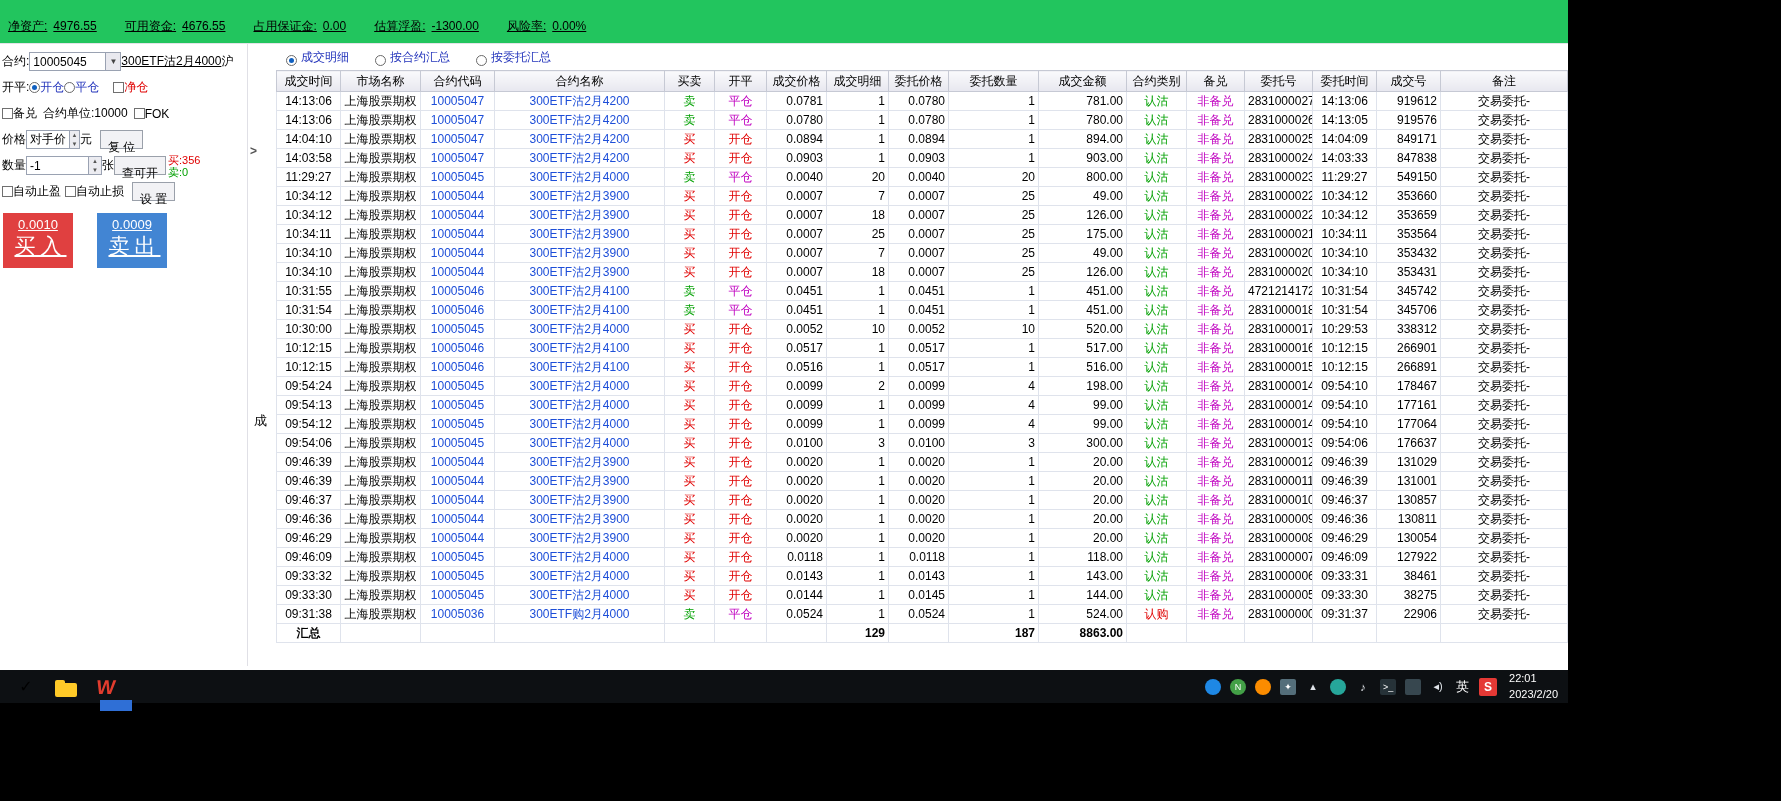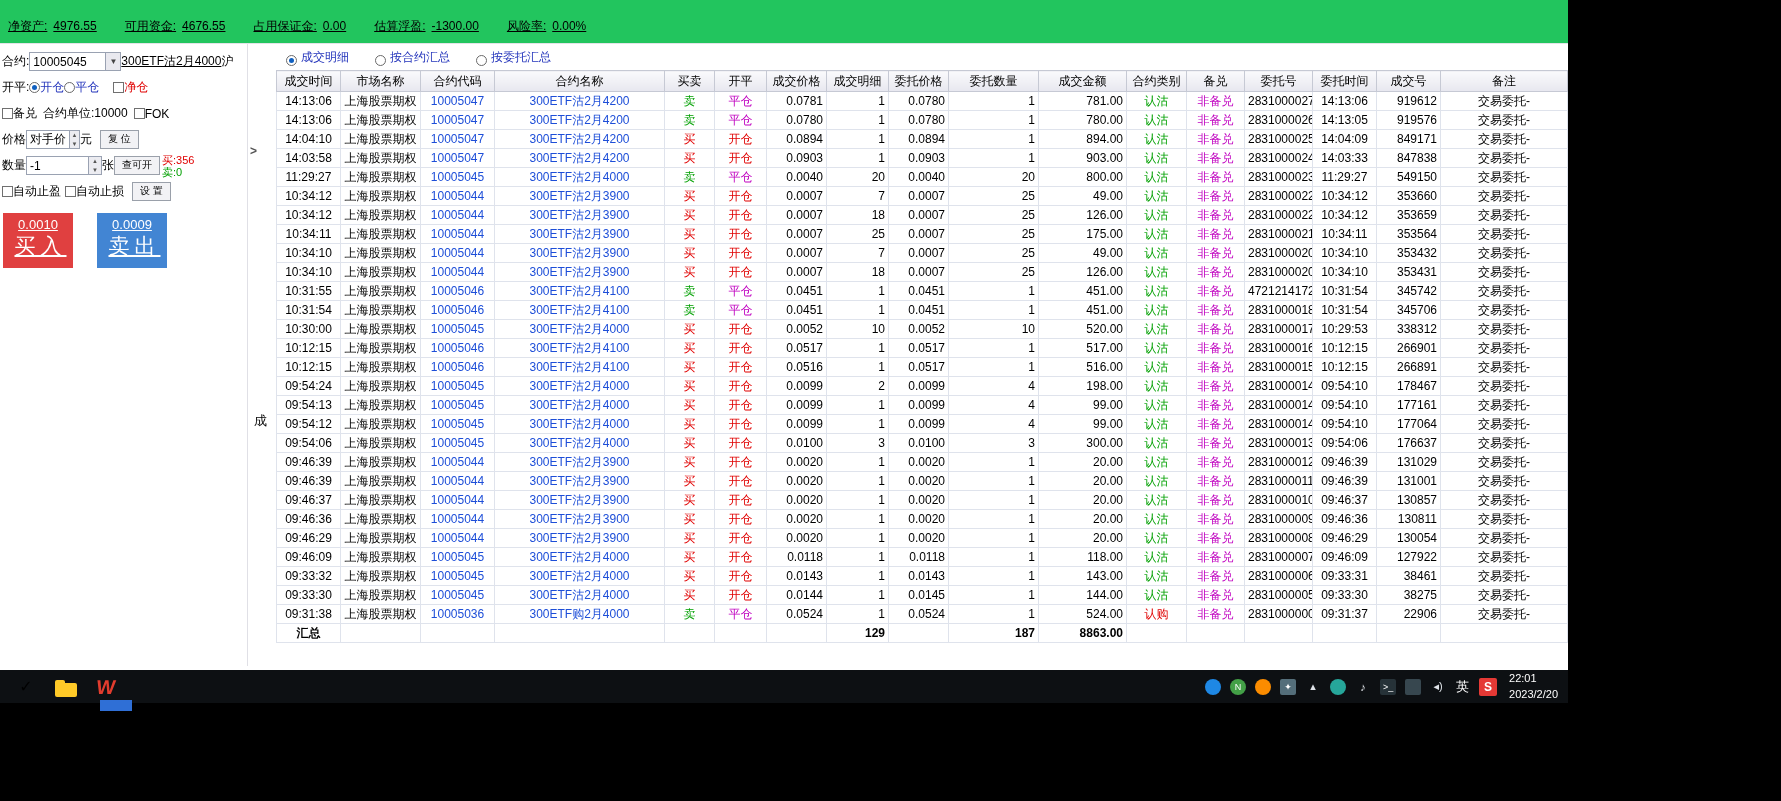--- a/index.html
+++ b/index.html
@@ -24,21 +24,21 @@
   .splitter { width:28px; position:relative; }
   .main { flex:1; min-width:0; }
 
   
   .op-row { display:flex; align-items:center; gap:0; margin-bottom:7px; height:19px; white-space:nowrap; }
   .combo { border:1px solid #9aa2b2; background:#fff; height:19px; display:flex; align-items:center; }
   .combo .val { padding:0 3px; font-size:12px; }
   .combo .dd { width:15px; height:100%; background:#e9e9ef; border-left:1px solid #9aa2b2; text-align:center; font-size:8px; color:#444; line-height:17px; }
   .spin { width:13px; height:100%; display:flex; flex-direction:column; border-left:1px solid #9aa2b2; }
   .spin span { flex:1; font-size:6px; line-height:8px; text-align:center; background:#ececf1; color:#555; }
-  .btn { border:1px solid #9aa0aa; background:#f2f2f5; font-size:10px; height:19px; line-height:16px; padding:0 7px; cursor:pointer; }
+  .btn { border:1px solid #9aa0aa; background:#f2f2f5; font-size:12px; height:19px; line-height:16px; padding:8px 7px; cursor:pointer; }
   .checkbox { width:11px; height:11px; border:1px solid #707070; background:#fff; display:inline-block; flex:none; }
   .radio { width:11px; height:11px; border:1px solid #6a6a6a; border-radius:50%; background:#fff; display:inline-block; position:relative; flex:none; }
   .radio.sel::after { content:""; position:absolute; left:2px; top:2px; width:5px; height:5px; border-radius:50%; background:#1060c0; }
   .lbl-blue { color:#2233bb; }
   .lbl-red { color:#e00000; }
   .link { text-decoration:underline; color:#000; }
   .qty-info { display:flex; flex-direction:column; font-size:11px; line-height:12px; margin-left:2px; }
   .trade-btns { display:flex; gap:24px; margin:12px 0 0 1px; }
   .trade-btn { width:70px; height:55px; color:#fff; text-align:center; cursor:pointer;text-decoration:underline; }
   .trade-btn .p { font-size:13px; padding-top:4px; }

